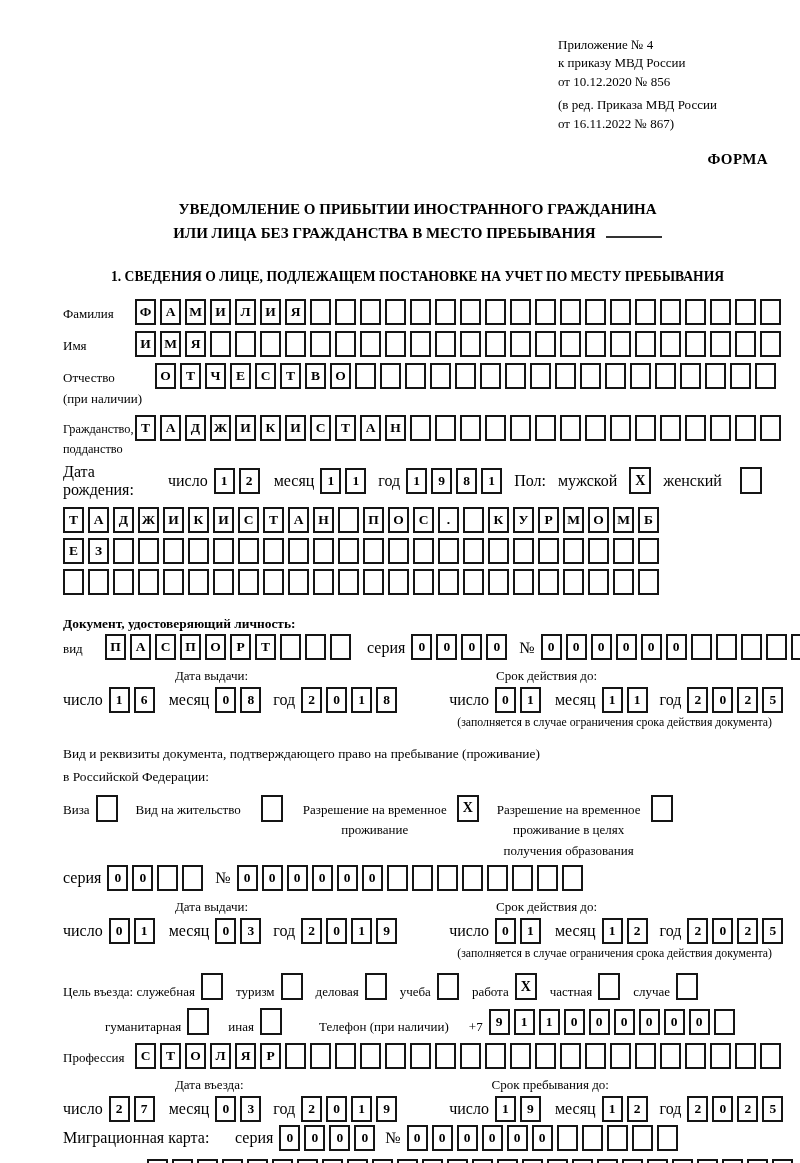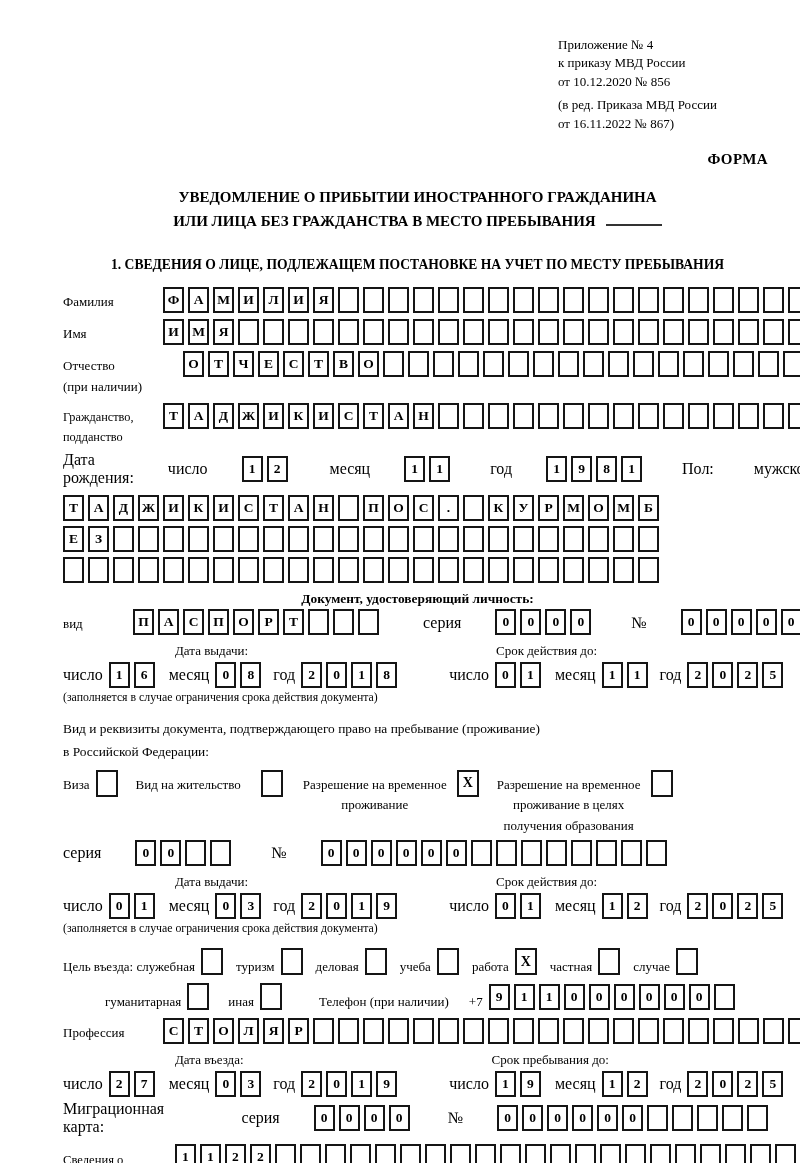--- a/index.html
+++ b/index.html
@@ -5,50 +5,50 @@
   * { margin:0; padding:0; box-sizing:border-box; }
   html,body { background:#fff; }
   .page {
     width:800px; height:1163px; background:#fff; color:#000;
     font-family:"Liberation Serif","DejaVu Serif",serif;
     padding:36px 28px 0 63px; position:relative; overflow:hidden;
   }
   .hdr { margin-left:auto; width:214px; font-size:13px; line-height:1.42; }
   .hdr-sub { margin-top:5px; }
   .forma { text-align:right; font-weight:bold; font-size:15px; margin-top:18px; padding-right:4px; letter-spacing:.4px; }
-  .title { text-align:center; font-weight:bold; font-size:15px; margin-top:18px; line-height:1.55; }
+  .title { text-align:center; font-weight:bold; font-size:15px; margin-top:30px; line-height:1.55; }
   .uline { display:inline-block; width:56px; border-bottom:2px solid #333; margin-left:10px; }
   .sec { font-weight:bold; font-size:13.6px; margin-top:24px; text-align:center; }
-  .frow { display:flex; align-items:flex-start; margin-top:6px;gap:28px; }
+  .frow { display:flex; align-items:flex-start; margin-top:6px; }
   .mt8 { margin-top:8px; } .mt10 { margin-top:10px; } .mt12 { margin-top:12px; } .mt14 { margin-top:14px; }
   .flabel { font-size:13px; flex:0 0 72px; white-space:pre-line; padding-top:5px; line-height:1.6; }
   .w42 { flex:0 0 42px; } .w92 { flex:0 0 92px; } .w95 { flex:0 0 95px; font-size:12.6px; } .w80 { flex:0 0 80px; font-size:12.6px; line-height:1.75; }
   .tight { font-size:12.3px; }
   .cells { display:flex; flex-wrap:nowrap; }
   .cell {
     width:21px; height:26px; border:2px solid #151515; margin-right:4px;
     display:flex; align-items:center; justify-content:center;
     font-weight:bold; font-size:13.5px; flex:0 0 auto; background:#fff;
   }
   .checkbox {
     width:22px; height:27px; border:2px solid #151515; display:inline-flex;
     align-items:center; justify-content:center; font-weight:bold; font-size:14px; flex:0 0 auto;
   }
   .colcells { display:flex; flex-direction:column; gap:5px; }
   .dlbl { font-size:16px; padding-top:5px; }
   .ml6 { margin-left:6px; } .ml8 { margin-left:8px; } .ml10 { margin-left:10px; }
   .ml12 { margin-left:12px; } .ml14 { margin-left:14px; }
   .ml18 { margin-left:18px; } .ml20 { margin-left:20px; } .ml24 { margin-left:24px; }
   .ml26 { margin-left:18px; } .ml42 { margin-left:42px; } .ml48 { margin-left:48px; }
-  .dochead { text-align:center; font-weight:bold; font-size:13.4px; margin-top:8px; }
+  .dochead { font-weight:bold; font-size:13.4px; margin-top:21px; }
   .dhdr-row { display:flex; font-size:13px; margin-top:8px; }
   .dh1 { margin-left:112px; } .dh2 { margin-left:248px; }
   .daterow { display:flex; align-items:center; margin-top:3px; font-size:13px; }
   .daterow .dlbl { padding-top:0; margin-right:6px; }
-  .note { font-size:11.8px; text-align:left; margin-top:2px; }
+  .note { font-size:11.8px; text-align:right; margin-top:2px; }
   .para { font-size:13.4px; margin-top:12px; line-height:1.75; }
   .cbrow { display:flex; align-items:flex-start; margin-top:6px; font-size:13px; }
   .cbtext { padding-top:5px; white-space:pre-line; line-height:1.6; }
   .center { text-align:center; }
   .purpose-row { display:flex; align-items:flex-end; font-size:13px; }
   .purpose-row .plbl { margin-right:6px; }
   .purpose-row .checkbox { margin-right:13px; }
 </style>
 </head>
 <body>

